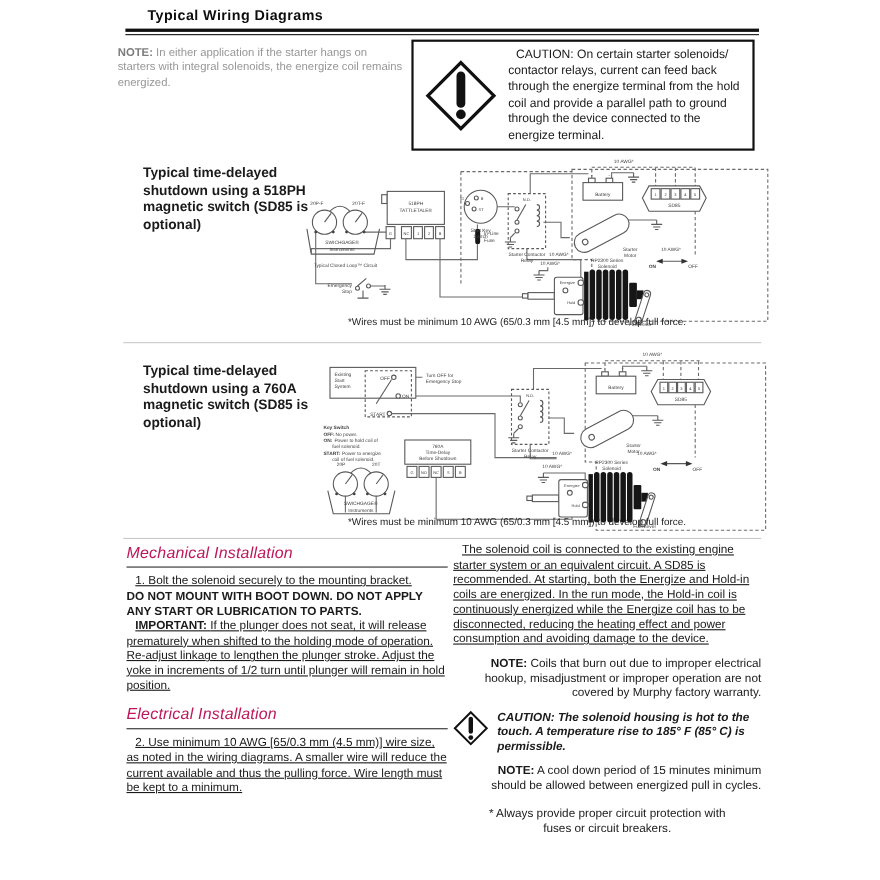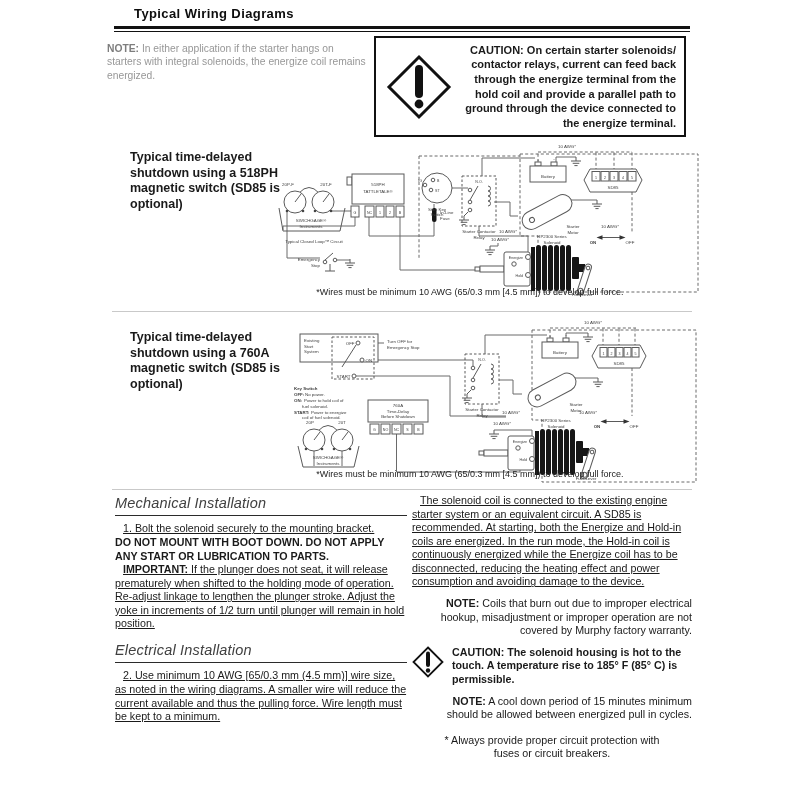--- a/index.html
+++ b/index.html
@@ -10,40 +10,40 @@
   .page-title{left:115px;top:6px;font-size:13px;font-weight:bold;letter-spacing:.4px;color:#0d0d0d;margin-left:19px;}
   .rule-thick{left:114px;top:26px;width:576px;border-top:3px solid #111;}
   .rule-thin{left:114px;top:31px;width:576px;border-top:1.5px solid #111;}
   
   .intro-note{left:107px;top:42px;width:262px;font-size:10.3px;line-height:1.3;color:#979797;}
   .intro-note b{color:#7d7d7d;}
   
   .caution-box{left:374px;top:36px;width:312px;height:101px;border:2.5px solid #111;
                display:flex;align-items:center;box-sizing:border-box;}
   .caution-icon-wrap{width:86px;display:flex;justify-content:center;flex:0 0 auto;}
-  .caution-text{flex:1;font-size:11px;font-weight:bold;line-height:1.33;padding:6px 8px 6px 0;text-indent:7px;text-align:right;}
+  .caution-text{flex:1;font-size:11px;font-weight:normal;line-height:1.33;padding:6px 8px 6px 0;text-indent:7px;}
   
   .diag-head{left:130px;width:165px;font-size:12.5px;font-weight:bold;line-height:1.25;}
   .dh1{top:150px;} .dh2{top:330px;}
   .fn{left:265px;width:410px;text-align:center;font-size:9px;color:#222;}
   .fn1{top:287px;} .fn2{top:469px;}
   .divider{left:112px;width:580px;border-top:1px solid #c9c9c9;}
   .dv1{top:311px;} .dv2{top:489px;}
   
   .col{font-size:10.7px;line-height:1.27;}
   .col-left{left:115px;top:494px;width:292px;}
   .col-right{left:412px;top:494px;width:280px;}
-  .sec-head{font-style:italic;font-size:14.5px;color:#404040;border-bottom:1.5px solid #2b2b2b;
+  .sec-head{font-style:italic;font-size:14.5px;color:#be185d;border-bottom:1.5px solid #2b2b2b;
             padding-bottom:3px;margin:0 0 6px 0;font-weight:normal;letter-spacing:.2px;}
   .sec-head.later{margin-top:10px;}
   .p{margin:0;text-indent:8px;text-decoration:underline;}
   .warn{font-weight:bold;margin:0;}
   .note-p{margin:8px 0 0 0;text-indent:8px;text-align:right;}
   .op-caution{display:flex;margin-top:8px;align-items:flex-start;}
-  .op-caution .txt{font-weight:bold;flex:1;margin-left:8px;}
+  .op-caution .txt{font-weight:bold;flex:1;margin-left:8px;font-style:italic;}
   .op-foot{margin-top:12px;text-align:center;padding:0 28px;}
   
   svg text{fill:#3d3d3d;font-family:"Liberation Sans",sans-serif;}
   .tx{font-size:4.4px;} .txs{font-size:3.6px;} .b{font-weight:bold;}
   .wires path{stroke:#6a6a6a;fill:none;stroke-width:1;}
   .dash path{stroke:#6a6a6a;fill:none;stroke-width:1;stroke-dasharray:3 2.2;}
   .comp{stroke:#5a5a5a;fill:#fff;stroke-width:1;}
   .bx-d{stroke:#5a5a5a;fill:none;stroke-width:1;stroke-dasharray:2.5 2;}
   .dk{fill:#161616;stroke:none;}
   .ln{stroke:#5a5a5a;fill:none;stroke-width:1;}

